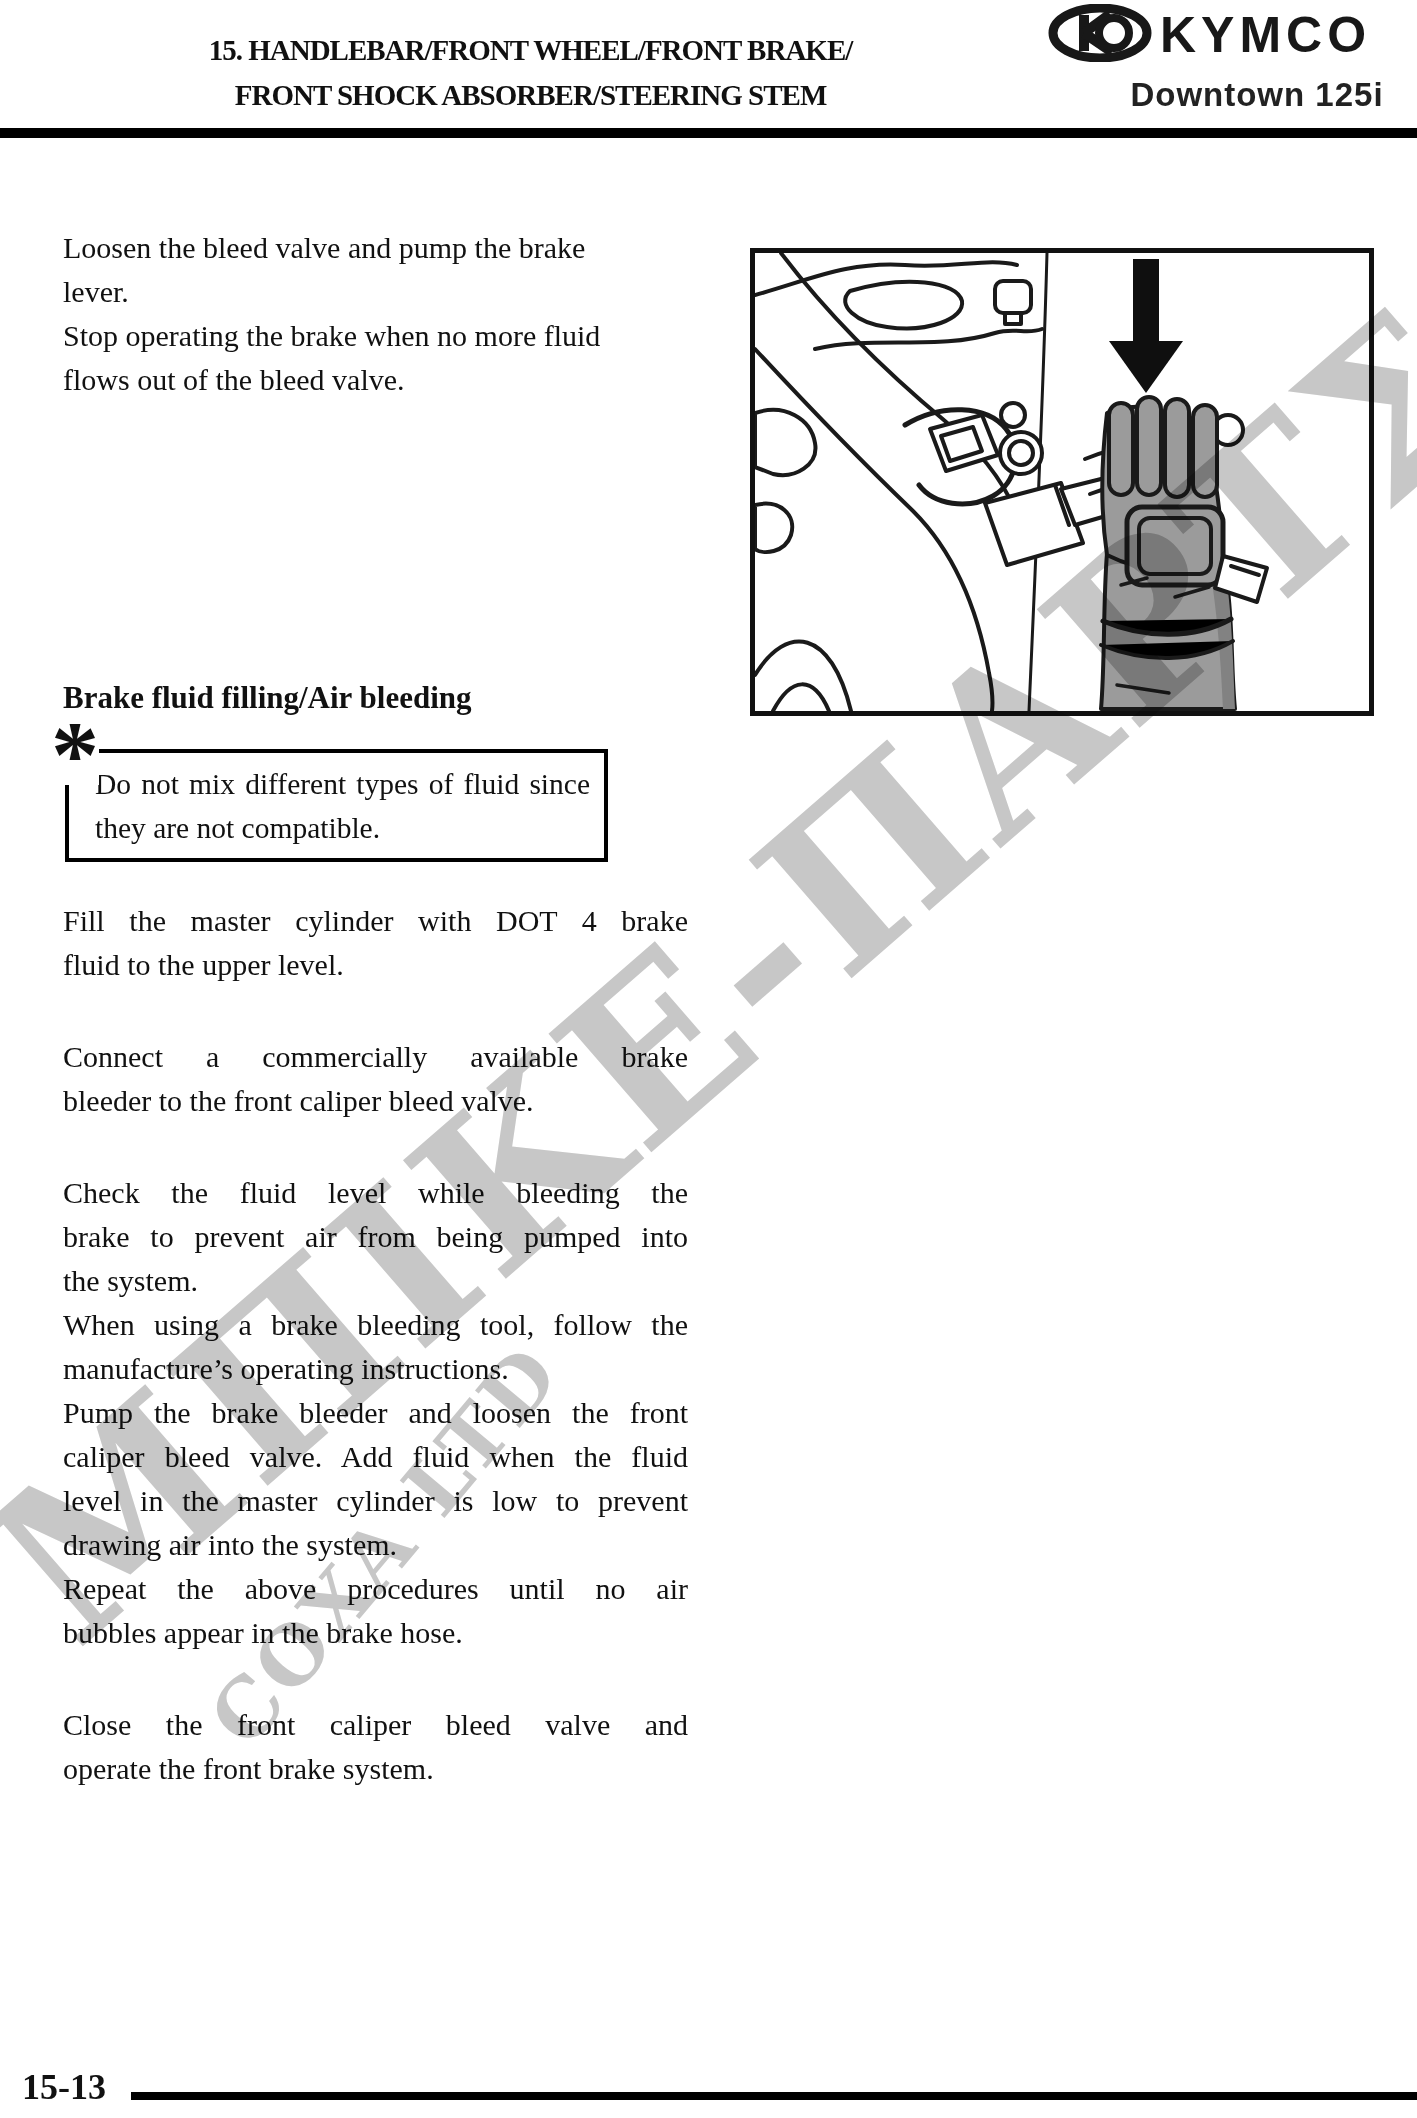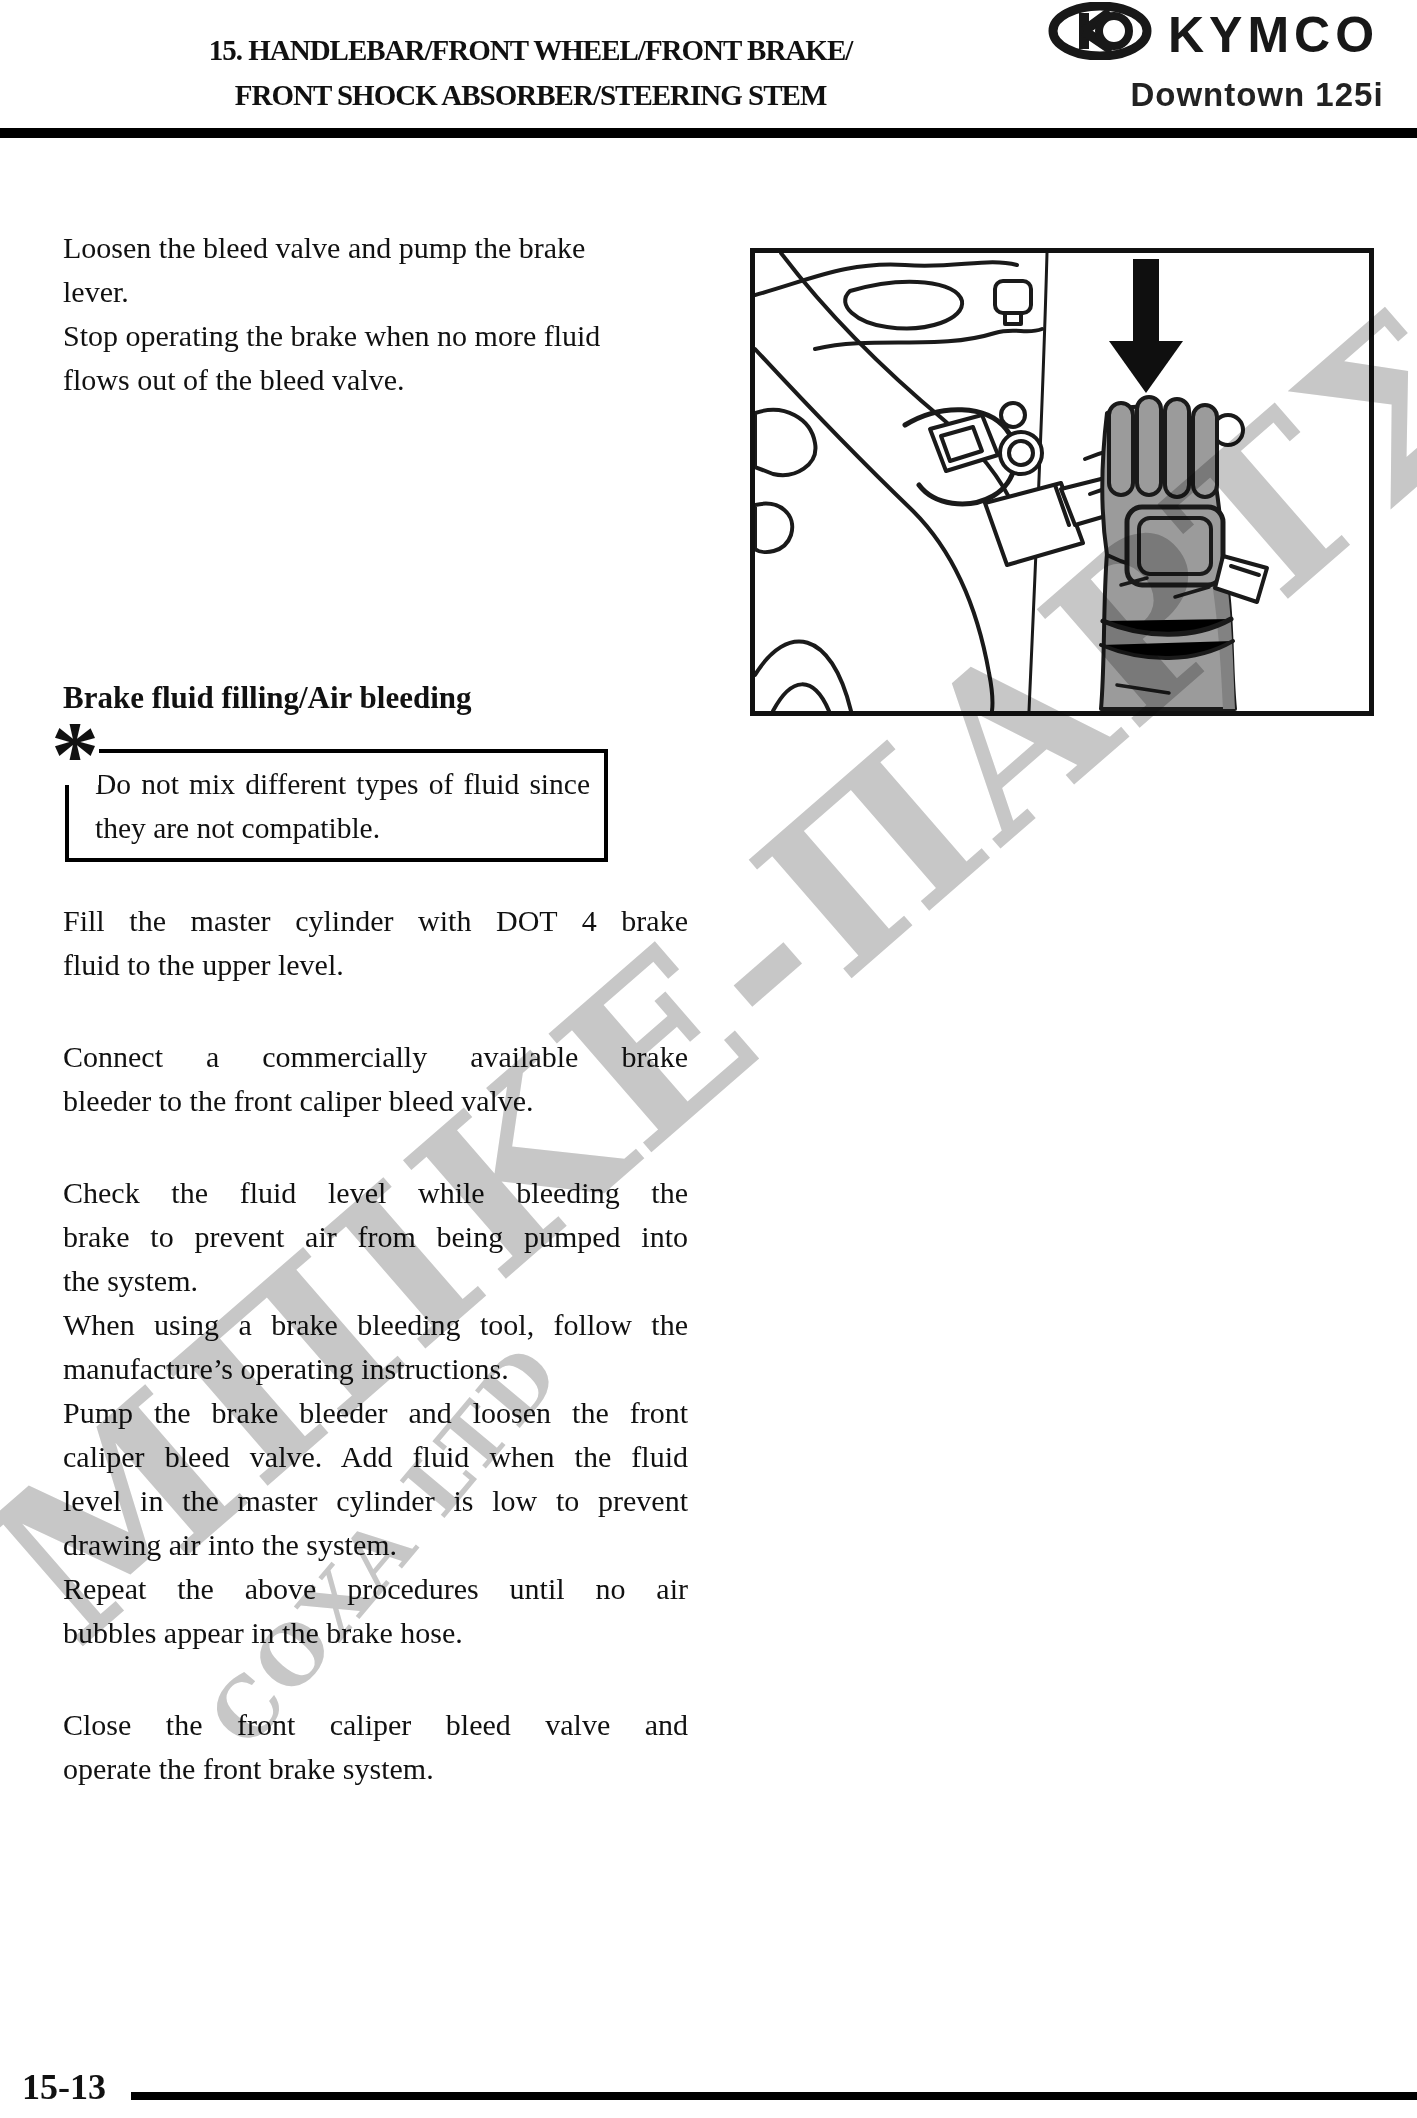--- a/index.html
+++ b/index.html
@@ -13,21 +13,21 @@
     margin:0 auto;
   }
   
   .title-block{
     position:absolute;left:8px;top:28px;width:1045px;
     text-align:center;font-weight:bold;
     font-size:29px;line-height:45px;letter-spacing:-1px;
     white-space:nowrap;
   }
   .logo-block{position:absolute;left:1048px;top:6px;width:360px;}
-  .logo-row{display:flex;align-items:flex-end;gap:16px;height:58px;}
+  .logo-row{display:flex;align-items:center;gap:8px;height:58px;}
   .kymco-word{
     font-family:"Liberation Sans", sans-serif;
     font-weight:bold;font-size:50px;letter-spacing:5px;color:#181818;
   }
   .model-line{
     font-family:"Liberation Sans", sans-serif;
     font-weight:bold;font-size:33px;letter-spacing:1px;color:#222;
     text-align:center;margin-top:12px;padding-left:58px;
   }
   .header-rule{position:absolute;left:0;top:128px;width:1417px;height:10px;background:#000;}

